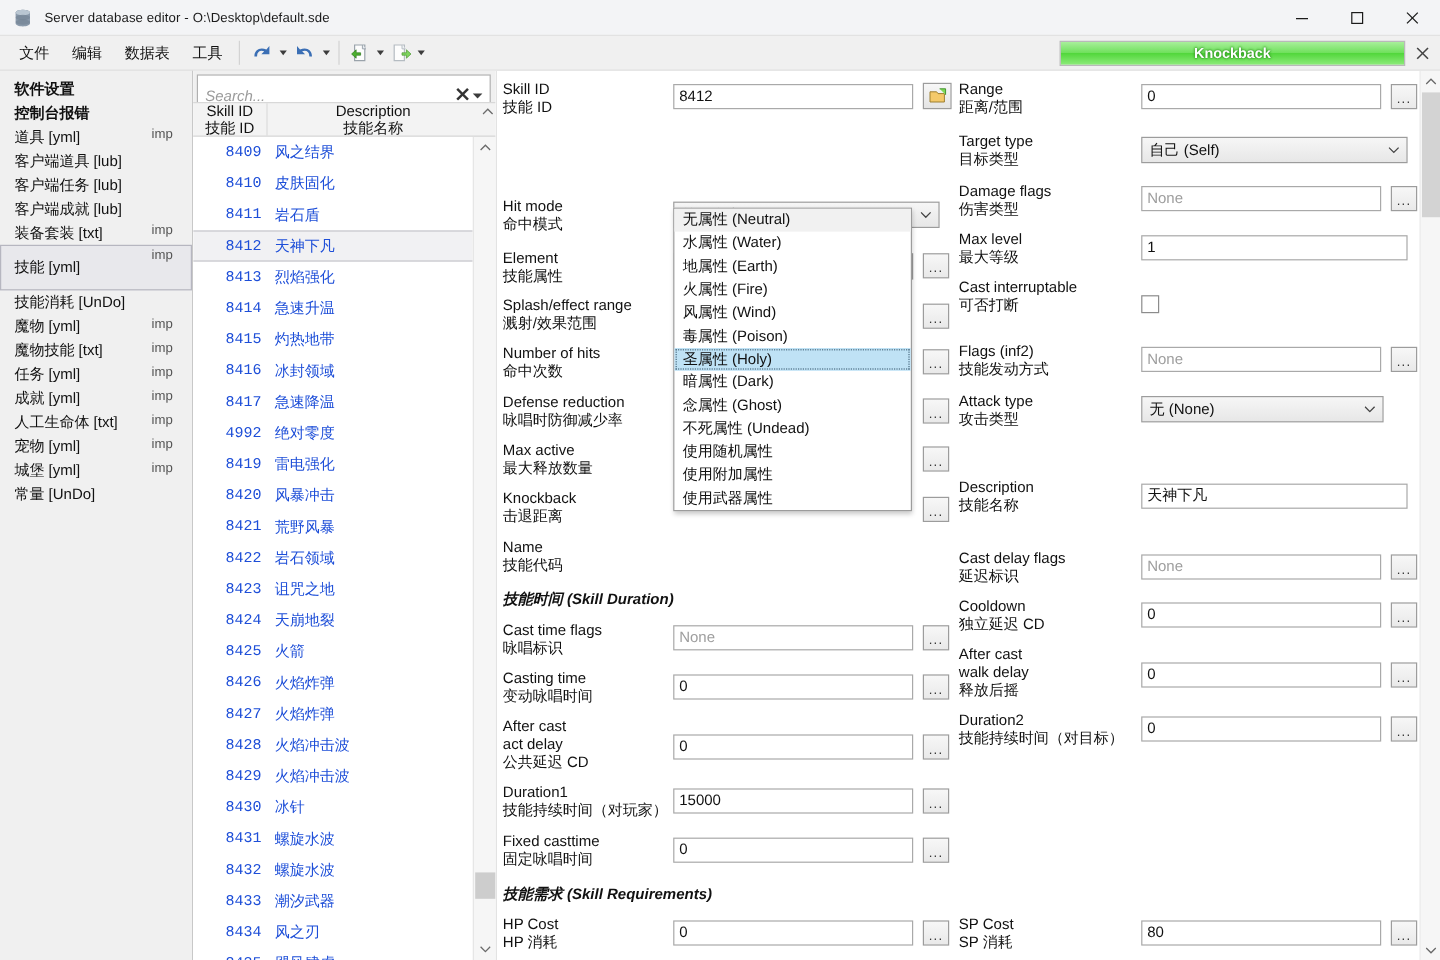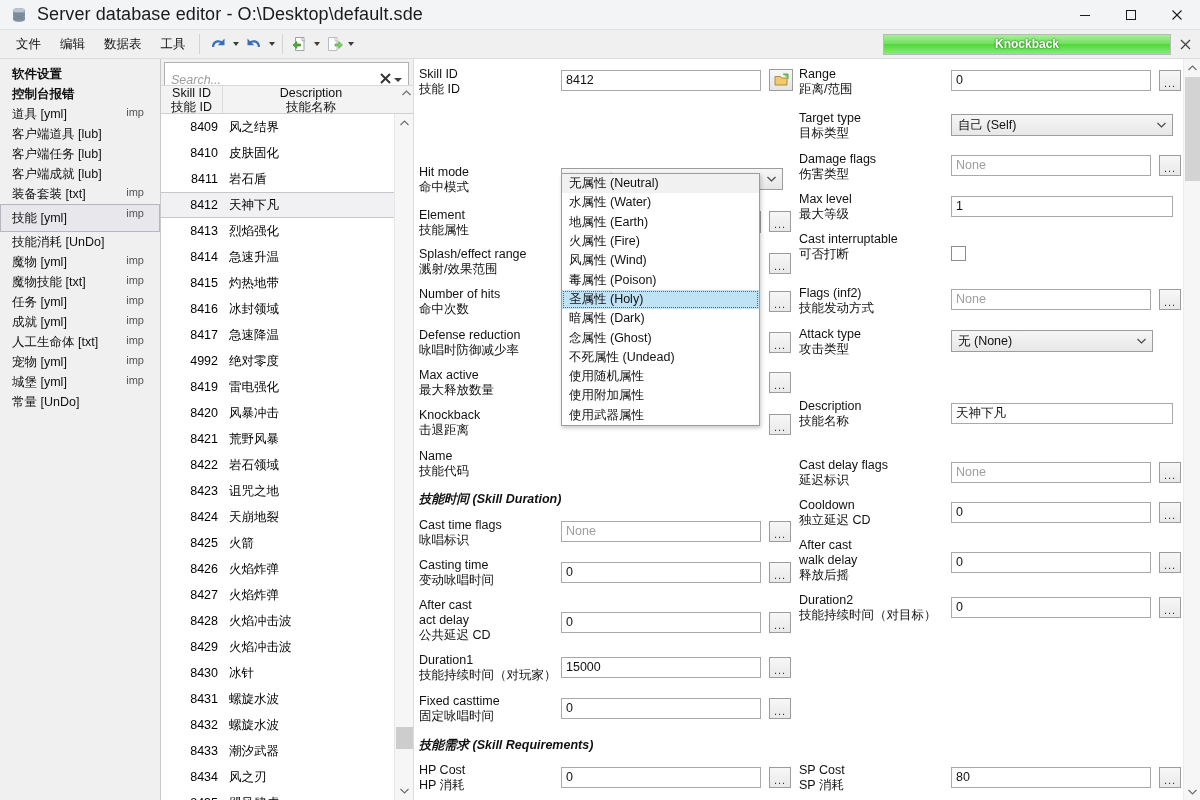--- a/index.html
+++ b/index.html
@@ -16,21 +16,21 @@
   .titlebar{
     position:absolute; left:0; top:0; width:1200px; height:30px;
     background:#f3f4f6; display:flex; align-items:center;
     border-bottom:1px solid #e2e2e2;
   }
   .tb-icon{
     width:18px; height:18px; margin-left:10px; margin-right:9px;
     position:relative; flex:0 0 auto;
   }
   .tb-icon svg{ display:block; }
-  .tb-title{ font-size:18px; color:#1b1b1b; letter-spacing:.1px; }
+  .tb-title{ font-size:11px; color:#1b1b1b; letter-spacing:.1px; }
   .tb-controls{ margin-left:auto; display:flex; height:30px; }
   .tb-btn{
     width:46px; height:30px; display:flex; align-items:center; justify-content:center;
     color:#1b1b1b;
   }
   .tb-btn svg{ display:block; }
 
   
   .menubar{
     position:absolute; left:0; top:30px; width:1200px; height:29px;
@@ -80,21 +80,21 @@
     padding-top:5px;
   }
   .side-item{
     position:relative; height:20px; display:flex; align-items:center;
     padding-left:12px; font-size:12.5px; color:#111; white-space:nowrap;
   }
   .side-item .imp{
     position:absolute; right:16px; top:2px; font-size:11px; color:#555;
   }
   .side-item.selected{
-    background:#e8e8ec; border:1px solid #b6b6c0; height:28px;
+    background:#e8e8ec; border:1px solid #b6b6c0; height:38px;
     margin-right:0px; padding-left:11px;
   }
   .side-item.selected .imp{ right:15px; top:2px;}
   .side-item.bold{ font-weight:bold; }
 
   
   .listpanel{
     position:absolute; left:161px; top:59px; width:252px; bottom:0;
     background:#ffffff;
   }
@@ -130,21 +130,21 @@
   .lh-sort{
     width:14px; display:flex; align-items:flex-start; justify-content:center; padding-top:4px;
   }
 
   .listbody{
     position:absolute; left:0; top:55px; right:19px; bottom:0;
     background:#fff; overflow:hidden;
   }
   .row{
     height:26px; display:flex; align-items:center;
-    font-size:12.5px; color:#000000;
+    font-size:12.5px; color:#1d4ed8;font-family:Liberation Mono, monospace;
   }
   .row .rid{ width:62px; text-align:right; padding-right:5px; }
   .row .rdesc{ flex:1; padding-left:6px; }
   .row.selected{
     background:#f1f1f3; border-top:1px solid #c6c6cc; border-bottom:1px solid #c6c6cc;
   }
 
   
   .vscroll{
     position:absolute; top:55px; right:0; width:19px; bottom:0;

